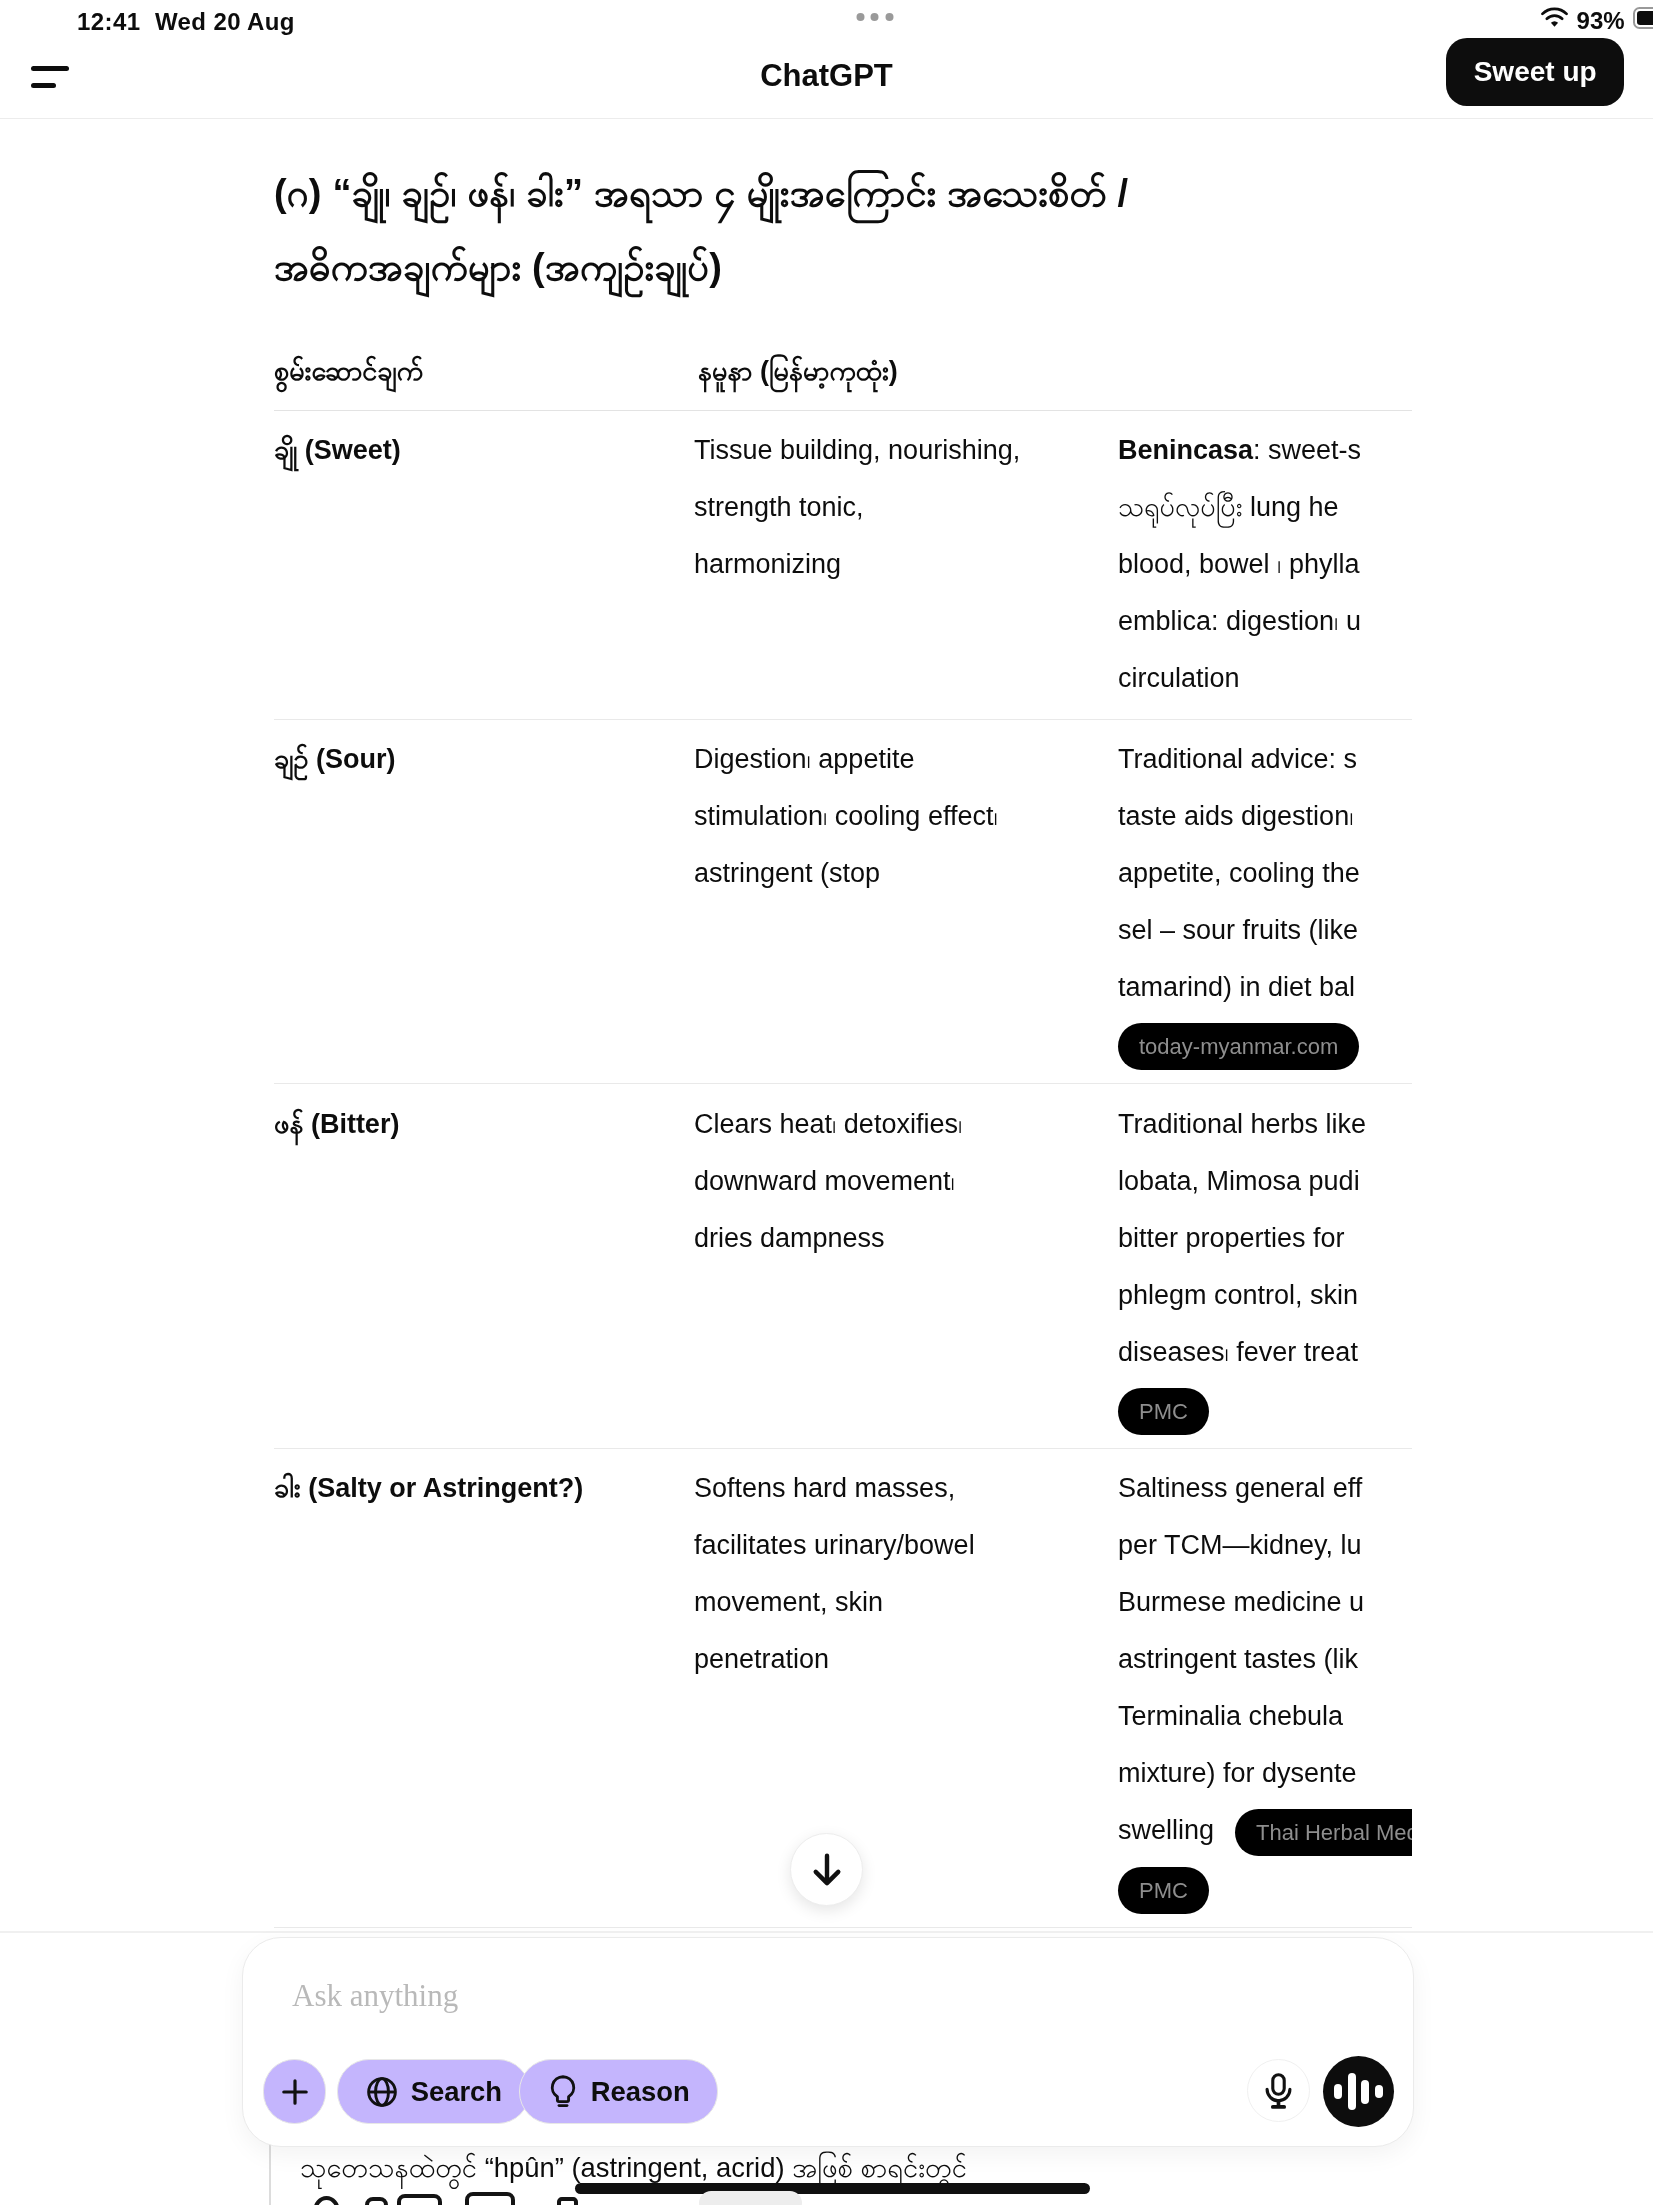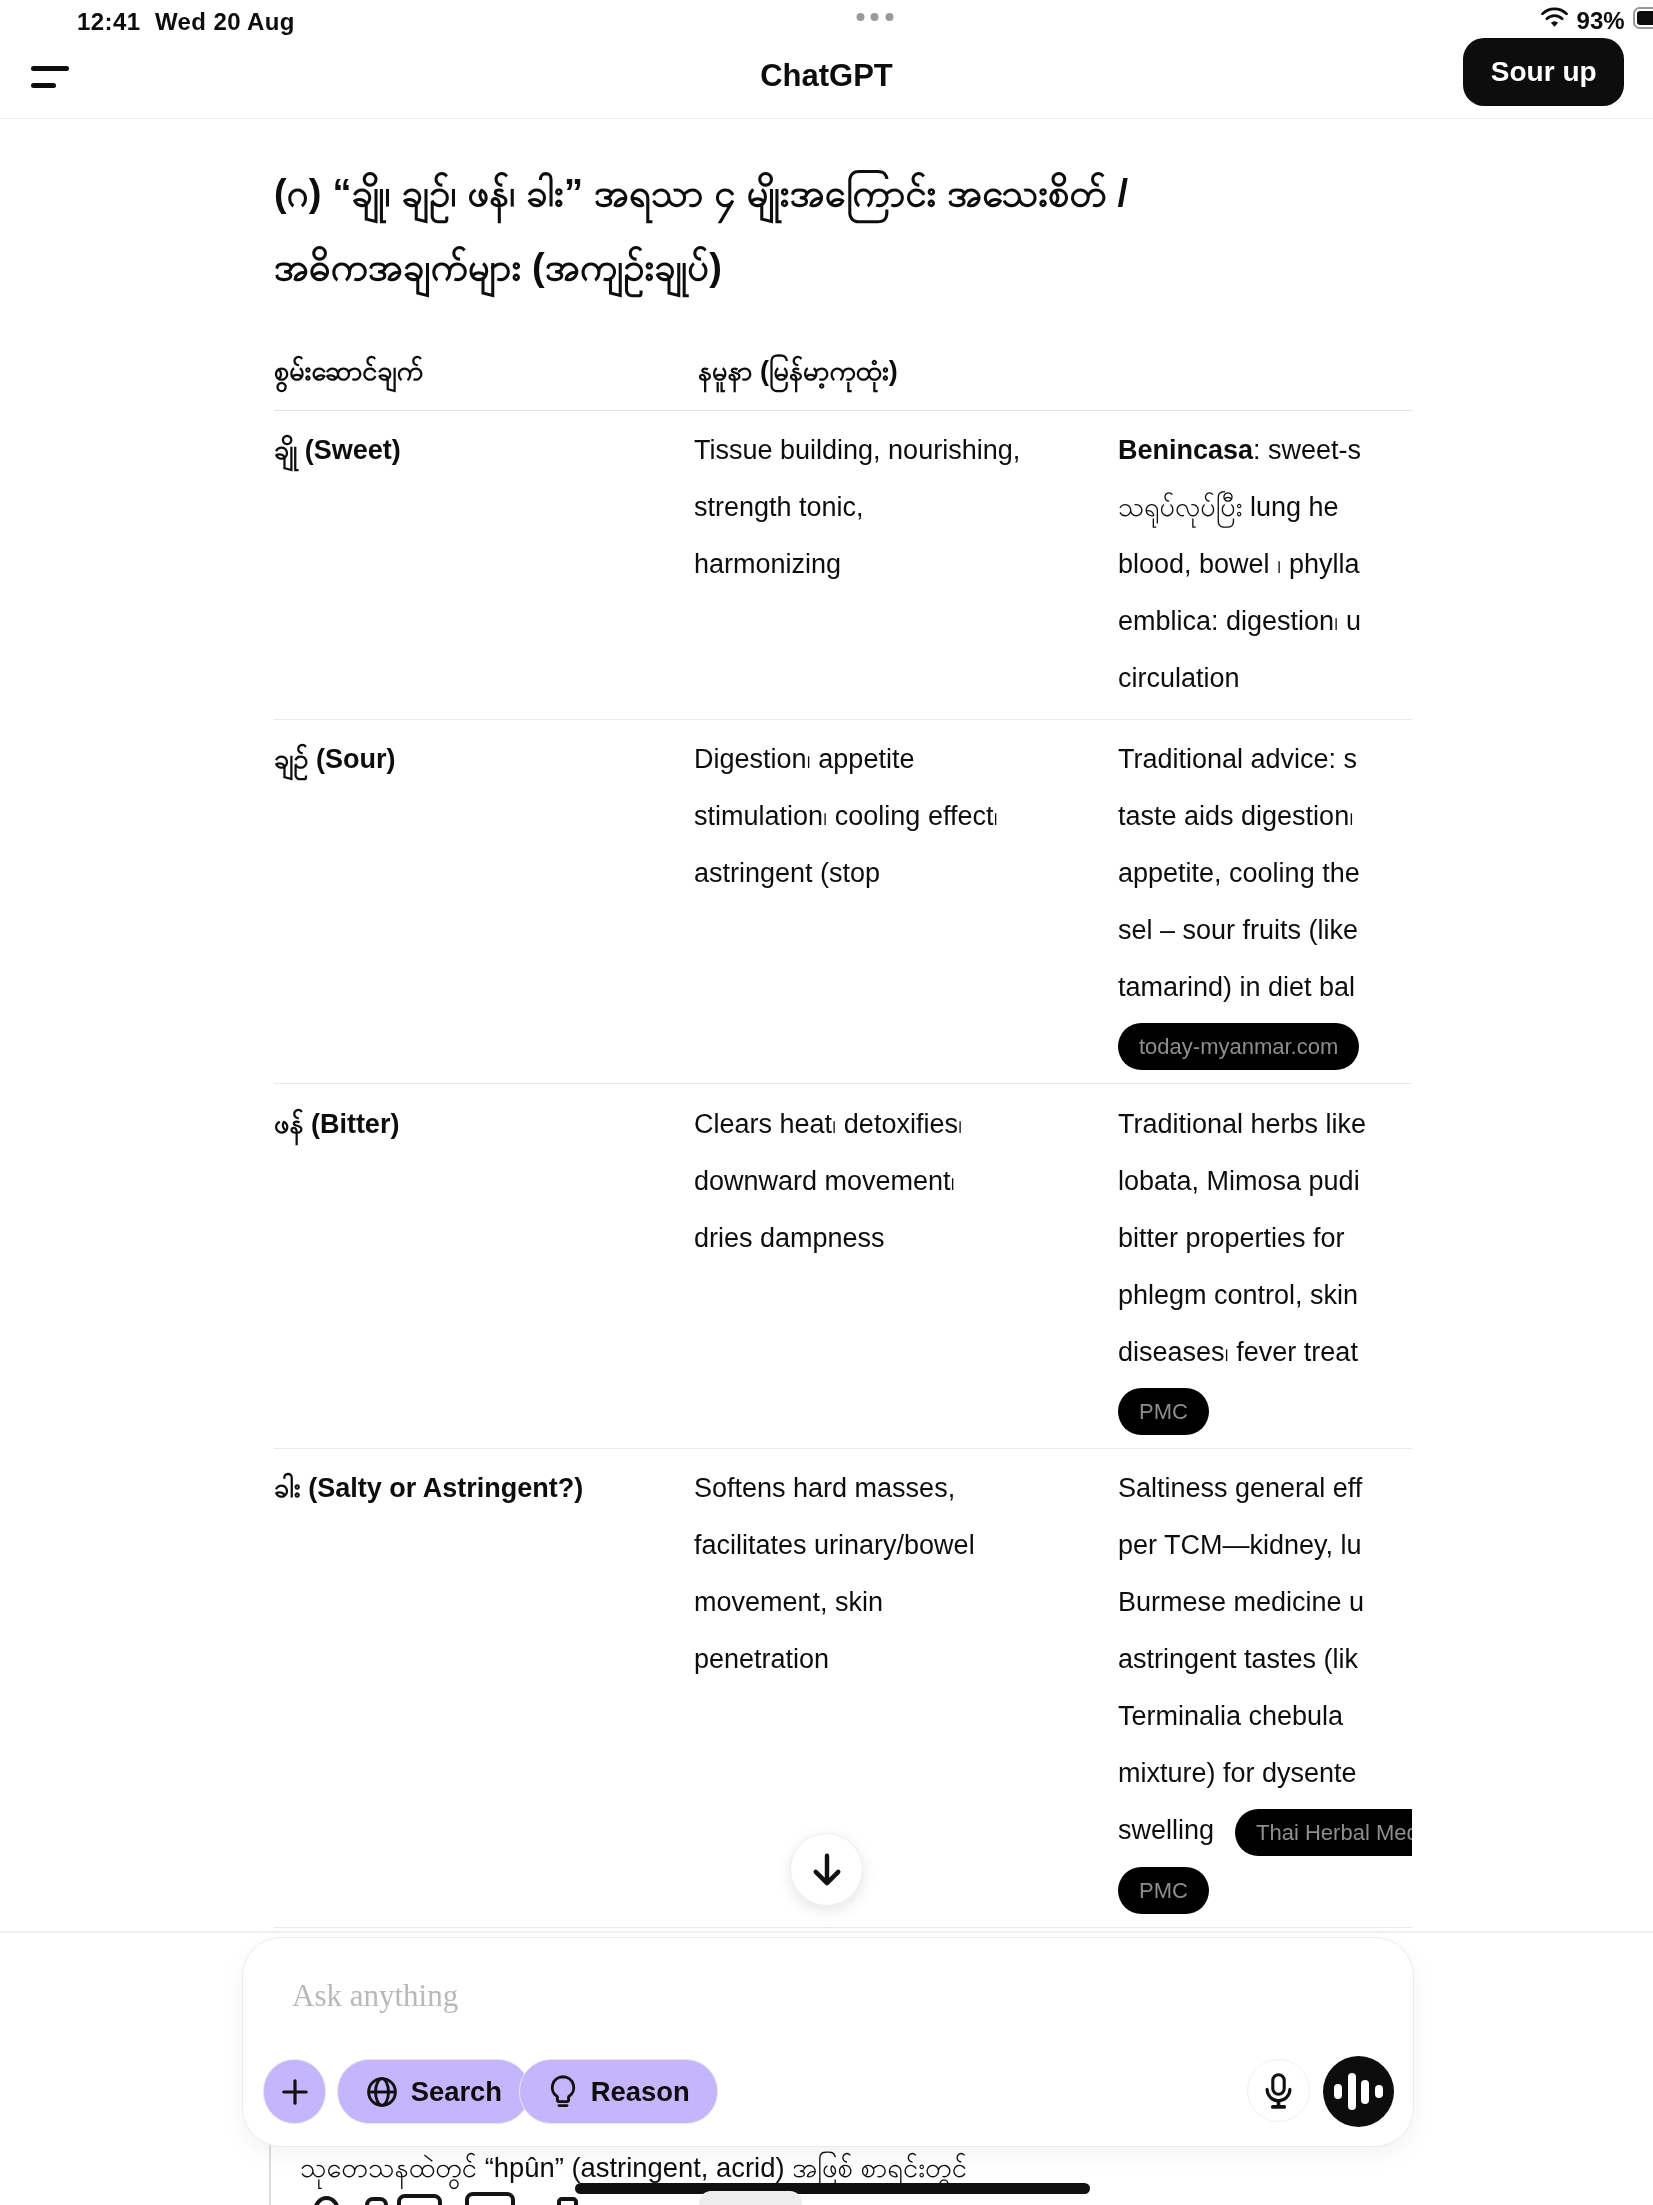--- a/index.html
+++ b/index.html
@@ -112,21 +112,21 @@
         </span>
     </div>
   </div>
 
   <div class="appbar">
     <div class="menu-icon">
         <b></b>
         <b></b>
       </div>
     <div class="app-title">ChatGPT</div>
-    <button class="signup-btn">Sour up</button>
+    <button class="signup-btn">Sweet up</button>
   </div>
 
   <div class="content">
     <div class="doc-title">
       <div>(ဂ) “ချို၊ ချဉ်၊ ဖန်၊ ခါး” အရသာ ၄ မျိုးအကြောင်း အသေးစိတ် /</div>
       <div>အဓိကအချက်များ (အကျဉ်းချုပ်)</div>
     </div>
 
     <div class="md-table" id="md-table">
       <div class="t-headrow">

